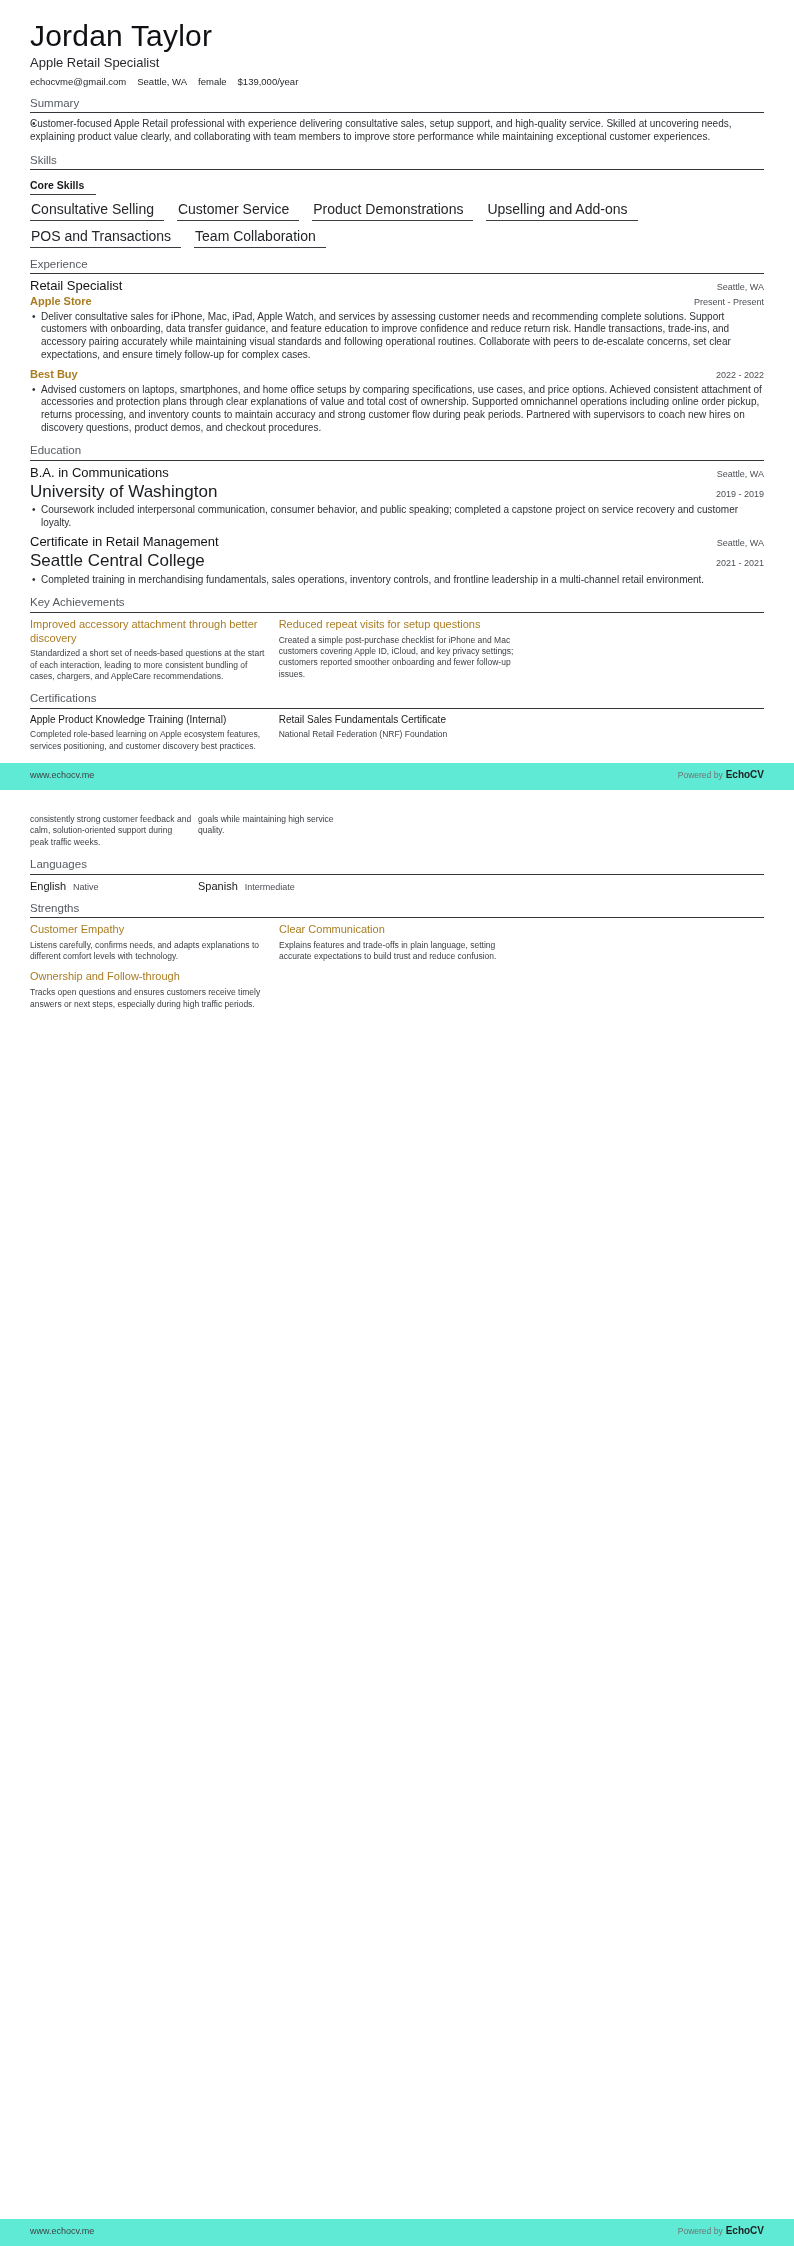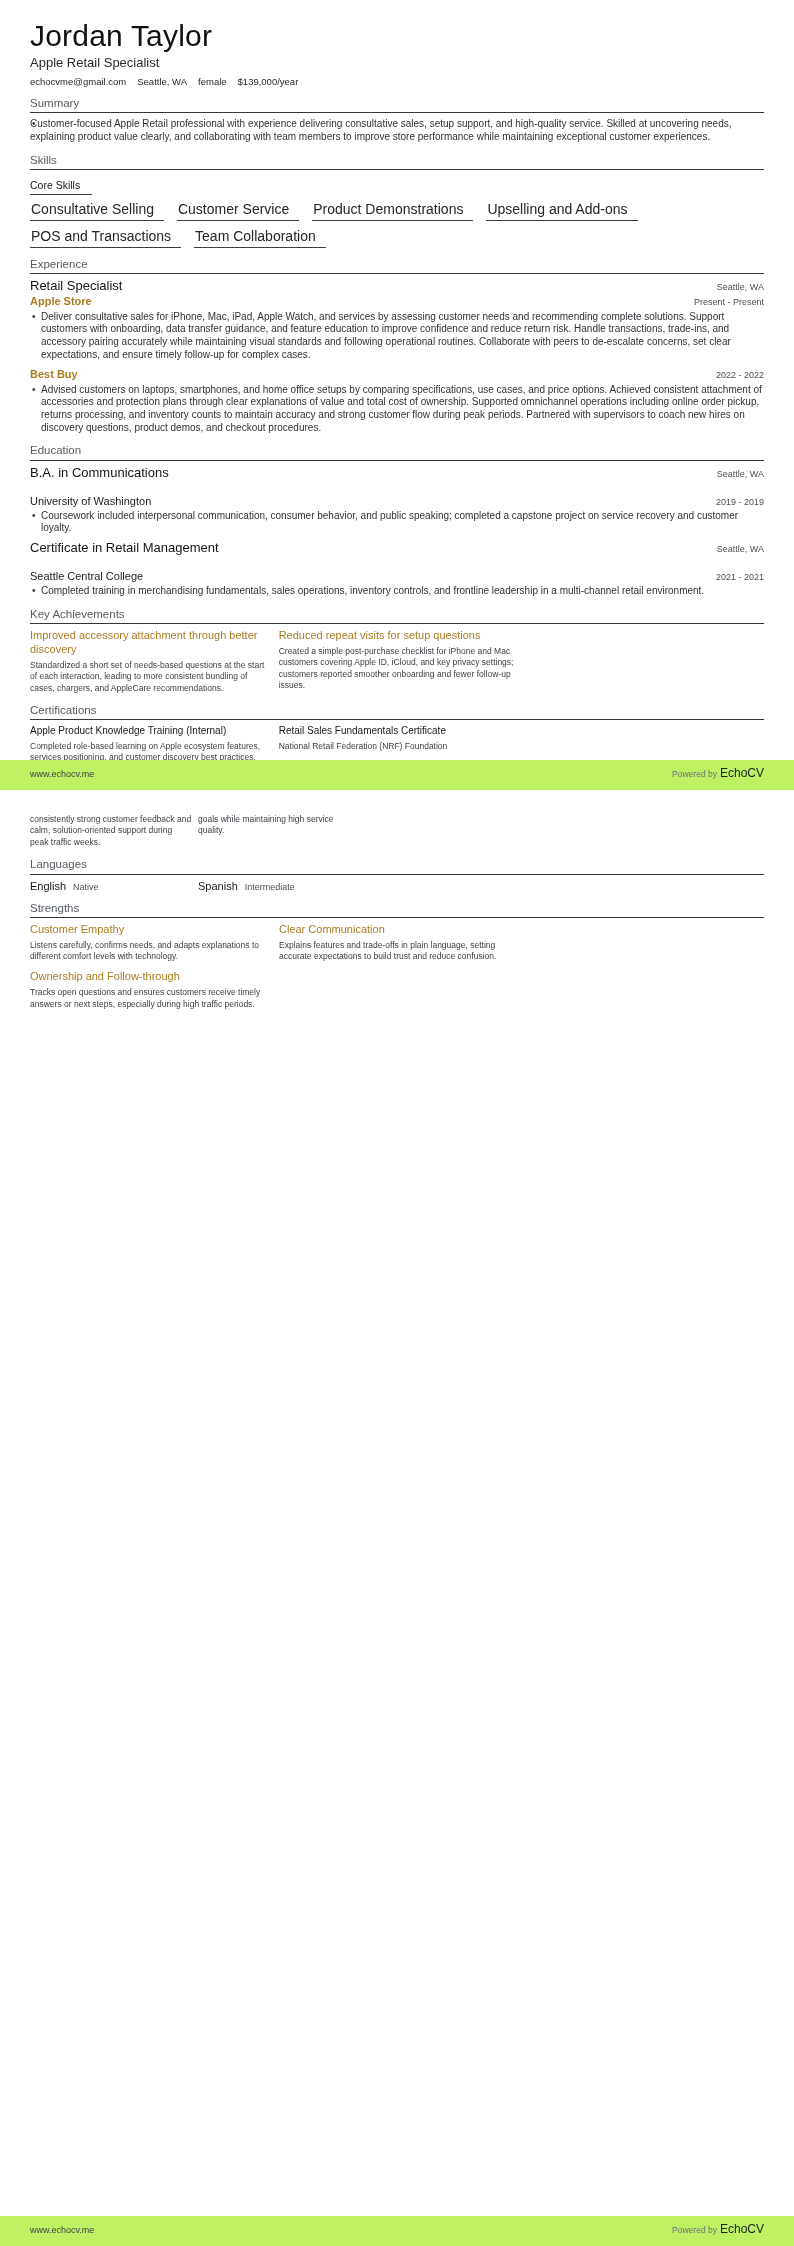--- a/index.html
+++ b/index.html
@@ -17,28 +17,28 @@
 
   
   section{margin-top:9px}
   .sec-h{font-size:11.5px;line-height:1.25;font-weight:400;color:#565b62;padding-bottom:2px;border-bottom:1.3px solid #33363a;margin-bottom:5px}
 
   
   .entry + .entry{margin-top:6px}
   .row{display:flex;justify-content:space-between;align-items:baseline}
   .role{font-size:13px;font-weight:400;color:#131417;line-height:1.15}
   .company{font-size:11px;font-weight:700;color:#a97c22;line-height:1.2;margin-top:1px}
-  .school{font-size:11px;font-weight:400;color:#1a1c1f;line-height:1.2;margin-top:14px}
+  .school{font-size:17px;font-weight:400;color:#1a1c1f;line-height:1.2;margin-top:1px}
   .meta{font-size:9px;color:#4b4f55;white-space:nowrap;margin-left:12px}
   .bullets{margin-top:2px;list-style:none}
   .bullets li{position:relative;padding-left:11px;font-size:10px;line-height:1.27;color:#2e3236}
   .bullets li::before{content:"\2022";position:absolute;left:2px;top:0;color:#2e3236}
 
   
-  .group-label{display:inline-block;font-size:10.5px;font-weight:400;color:#17191c;padding:0 12px 3px 0;border-bottom:1px solid #3a3e43}
+  .group-label{display:inline-block;font-size:10.5px;font-weight:700;color:#17191c;padding:0 12px 3px 0;border-bottom:1px solid #3a3e43}
   .chips{display:flex;flex-wrap:wrap;gap:7px 13px;margin-top:6px}
   .chip{font-size:14px;color:#232528;padding:0 10px 3px 1px;border-bottom:1px solid #3a3e43}
 
   
   .grid3{display:grid;grid-template-columns:repeat(3,1fr);column-gap:12px;align-items:start}
   .gold-title{font-size:11px;line-height:1.25;color:#a97c22}
   .cert-title{font-size:10px;line-height:1.25;color:#17191c}
   .small-body{font-size:8.5px;line-height:1.34;color:#3a3e43;margin-top:3px}
 
   
@@ -48,25 +48,25 @@
   .lang-name{font-size:11px;color:#17191c}
   .lang-level{font-size:9px;color:#4b4f55;margin-left:7px}
 
   
   .str-grid{display:grid;grid-template-columns:237px 237px;column-gap:12px;row-gap:8px;align-items:start}
   .pos-r1c1{grid-row:1;grid-column:1}
   .pos-r1c2{grid-row:1;grid-column:2}
   .pos-r2c1{grid-row:2;grid-column:1}
 
   
-  .page-footer{position:absolute;left:0;right:0;bottom:0;background:#bef264;padding:6px 30px 10px;display:flex;justify-content:space-between;align-items:baseline}
+  .page-footer{position:absolute;left:0;right:0;bottom:0;background:#5eead4;padding:6px 30px 10px;display:flex;justify-content:space-between;align-items:baseline}
   .footer-site{font-size:9px;color:#3e4247;cursor:pointer}
   .footer-right{display:flex;align-items:baseline}
   .powered{font-size:8.5px;color:#6e7277}
-  .brand{font-size:12px;font-weight:400;color:#1d1f23;margin-left:3px}
+  .brand{font-size:10px;font-weight:700;color:#1d1f23;margin-left:3px}
 </style>
 </head>
 <body>
 
 <div class="doc">
 
   <div class="page page-1">
 
     <header>
       <h1 class="person-name">Jordan Taylor</h1>

